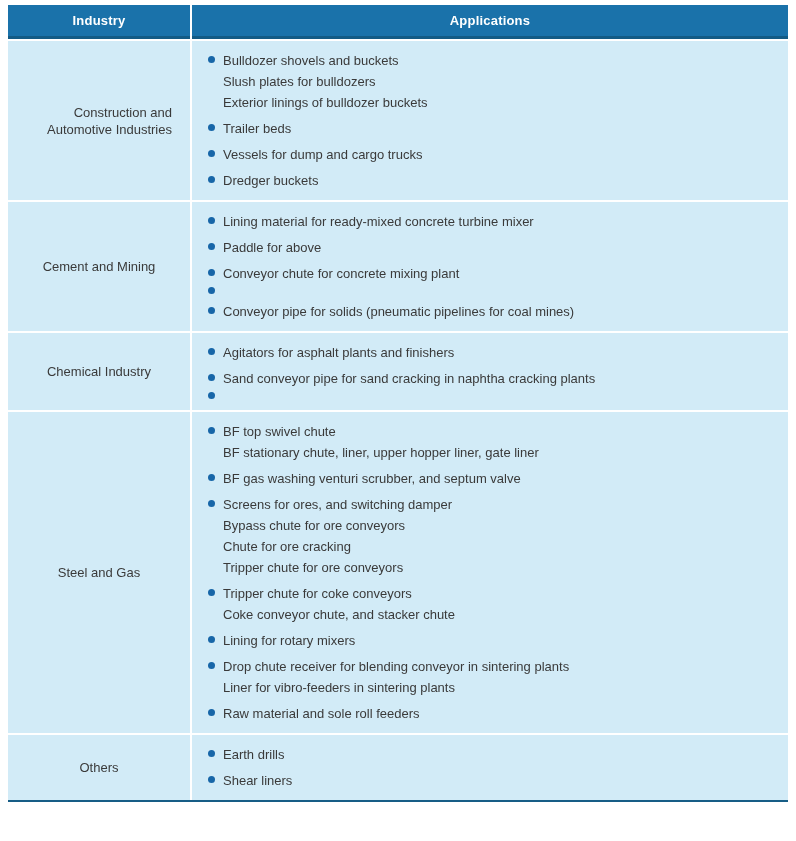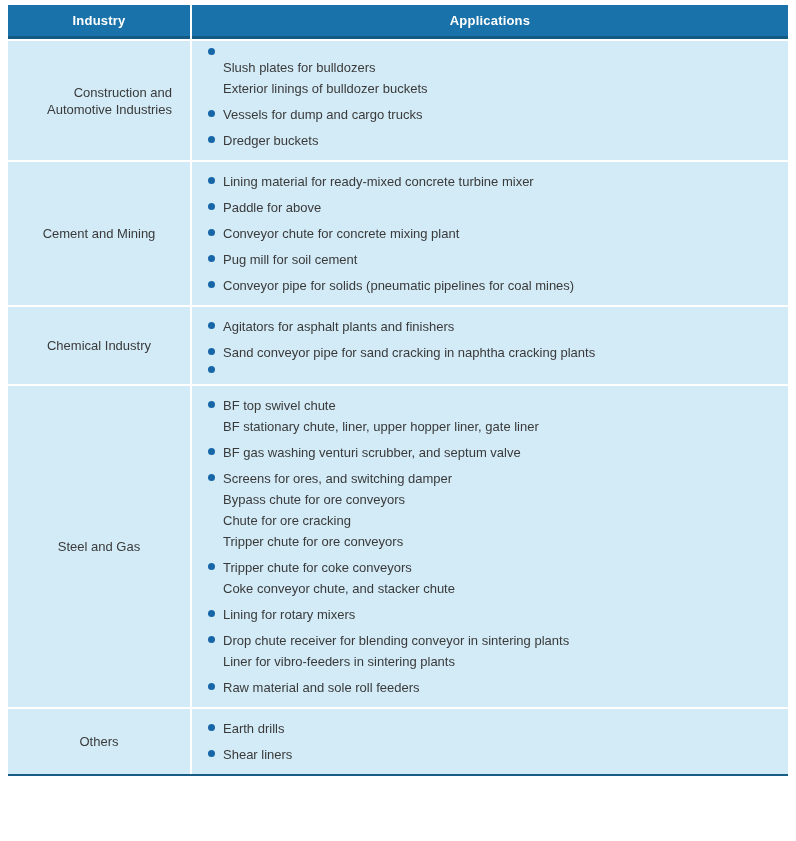--- a/index.html
+++ b/index.html
@@ -108,31 +108,38 @@
       <div class="cell cell-industry">Industry</div>
       <div class="cell cell-apps">Applications</div>
     </div>
     <div id="table-body">
         <div class="t-row body-row">
           <div class="cell cell-industry">Construction and Automotive Industries</div>
           <div class="cell cell-apps">
             <div class="app-group">
               <div class="app-line first">
                 <span class="bullet"></span>
+                <span>Bulldozer shovels and buckets</span>
               </div>
               <div class="app-line cont">
                 <span>Slush plates for bulldozers</span>
               </div>
               <div class="app-line cont">
                 <span>Exterior linings of bulldozer buckets</span>
               </div>
             </div>
             <div class="app-group">
               <div class="app-line first">
                 <span class="bullet"></span>
+                <span>Trailer beds</span>
+              </div>
+            </div>
+            <div class="app-group">
+              <div class="app-line first">
+                <span class="bullet"></span>
                 <span>Vessels for dump and cargo trucks</span>
               </div>
             </div>
             <div class="app-group">
               <div class="app-line first">
                 <span class="bullet"></span>
                 <span>Dredger buckets</span>
               </div>
             </div>
           </div>
@@ -154,21 +161,20 @@
             </div>
             <div class="app-group">
               <div class="app-line first">
                 <span class="bullet"></span>
                 <span>Conveyor chute for concrete mixing plant</span>
               </div>
             </div>
             <div class="app-group">
               <div class="app-line first">
                 <span class="bullet"></span>
-                <span>Pug mill for soil cement</span>
               </div>
             </div>
             <div class="app-group">
               <div class="app-line first">
                 <span class="bullet"></span>
                 <span>Conveyor pipe for solids (pneumatic pipelines for coal mines)</span>
               </div>
             </div>
           </div>
         </div>

